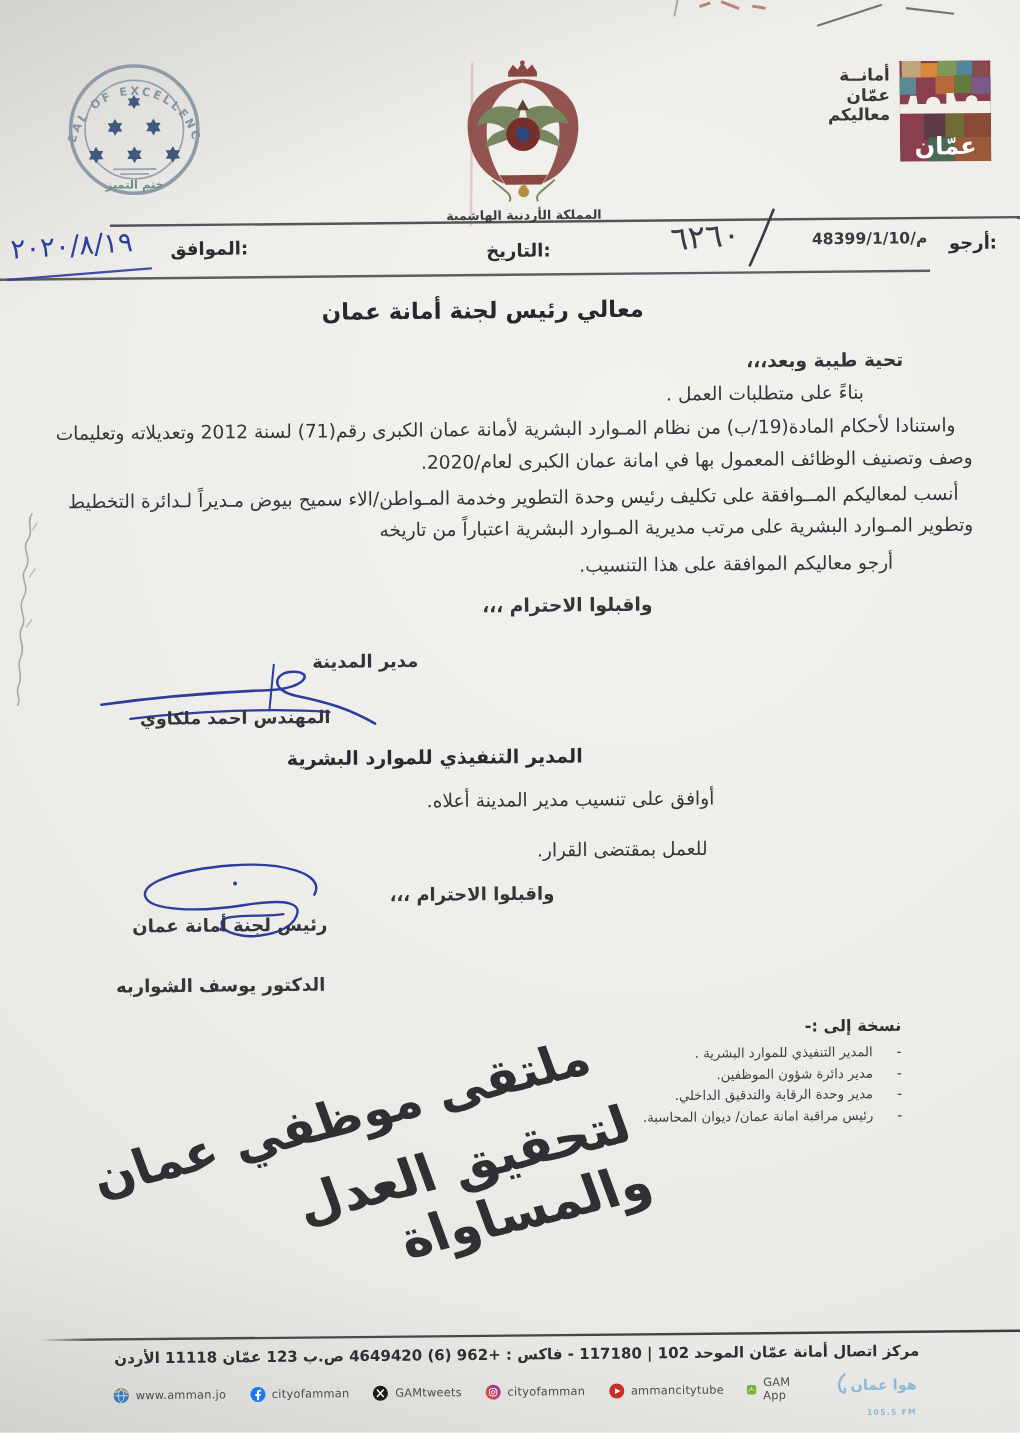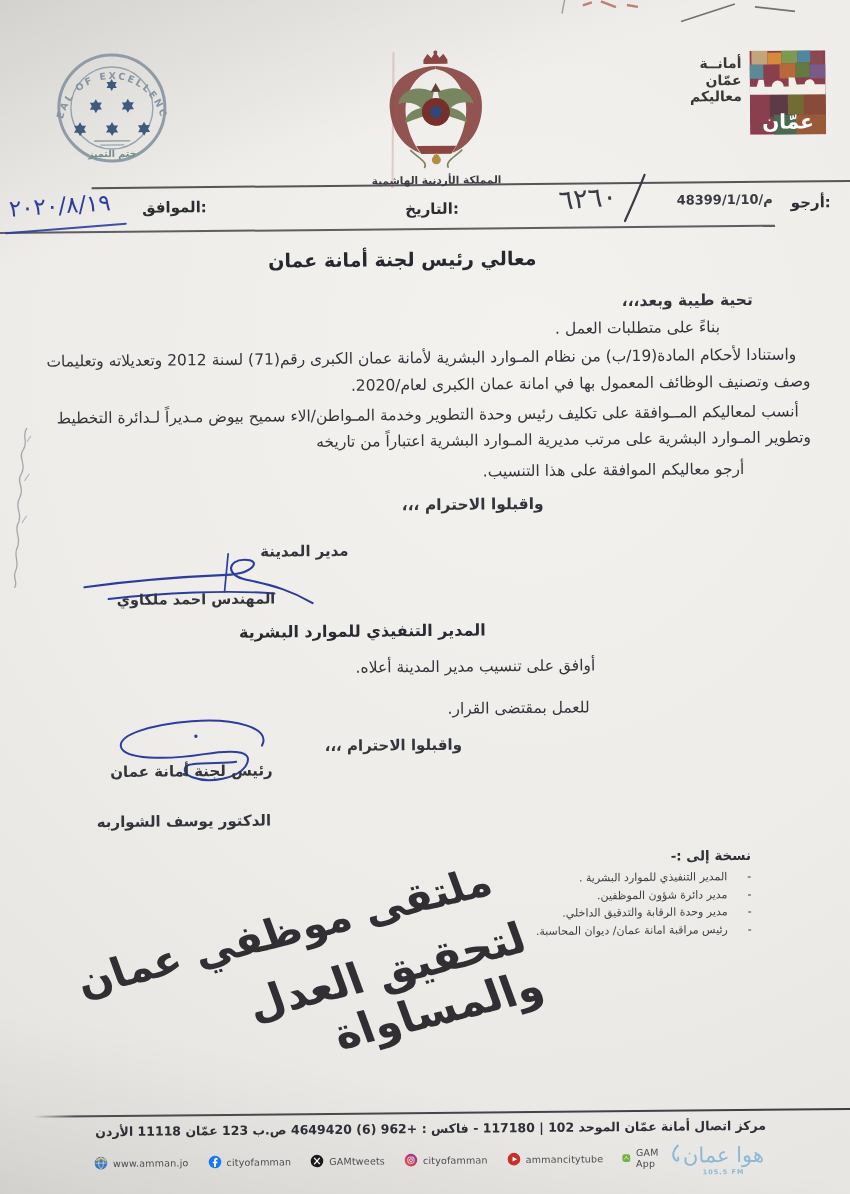--- a/index.html
+++ b/index.html
@@ -74,22 +74,22 @@
   .wm2{font-size:43px;font-weight:bold;margin-top:14px;transform:skewX(6deg);}
 
   
   .footer-line{left:28px;right:-6px;top:1112px;height:2px;background:linear-gradient(90deg,rgba(60,60,66,0),rgba(60,60,66,.9) 5%,#3c3c42);}
   .footer-contact{left:30px;right:30px;top:1121px;text-align:center;font-size:12.5px;font-weight:600;color:#2e2f36;}
   .social-row{left:88px;top:1149px;width:560px;display:flex;align-items:center;gap:19px;}
   .social-item{display:flex;align-items:center;gap:5px;}
   .social-item svg{display:block;}
   .social-label{font-size:9.5px;color:#4c4c52;letter-spacing:.2px;}
   .radio{right:92px;top:1146px;display:flex;align-items:flex-start;gap:2px;}
-  .radio-name{font-size:21px;font-weight:normal;color:#8db9d6;direction:rtl;}
-  .radio-freq{font-size:6.5px;font-weight:bold;color:#8db9d6;letter-spacing:1px;text-align:center;margin-top:1px;}
+  .radio-name{font-size:12px;font-weight:bold;color:#8db9d6;direction:rtl;}
+  .radio-freq{font-size:6.5px;font-weight:bold;color:#8db9d6;letter-spacing:1px;text-align:right;margin-top:11px;}
 </style>
 </head>
 <body>
 
 <div class="page">
   <div class="tilt">
 
     <svg class="abs" style="left:0;top:0;" width="850" height="30">
       <path d="M588,7 l9,-3 M606,3 l15,6 M632,7 l11,2" stroke="#a85247" stroke-width="2.4" fill="none" opacity=".7"></path>
       <path d="M686,24 L740,7 M760,10 L800,15" stroke="#4a4a50" stroke-width="1.8" fill="none" opacity=".75"></path>

